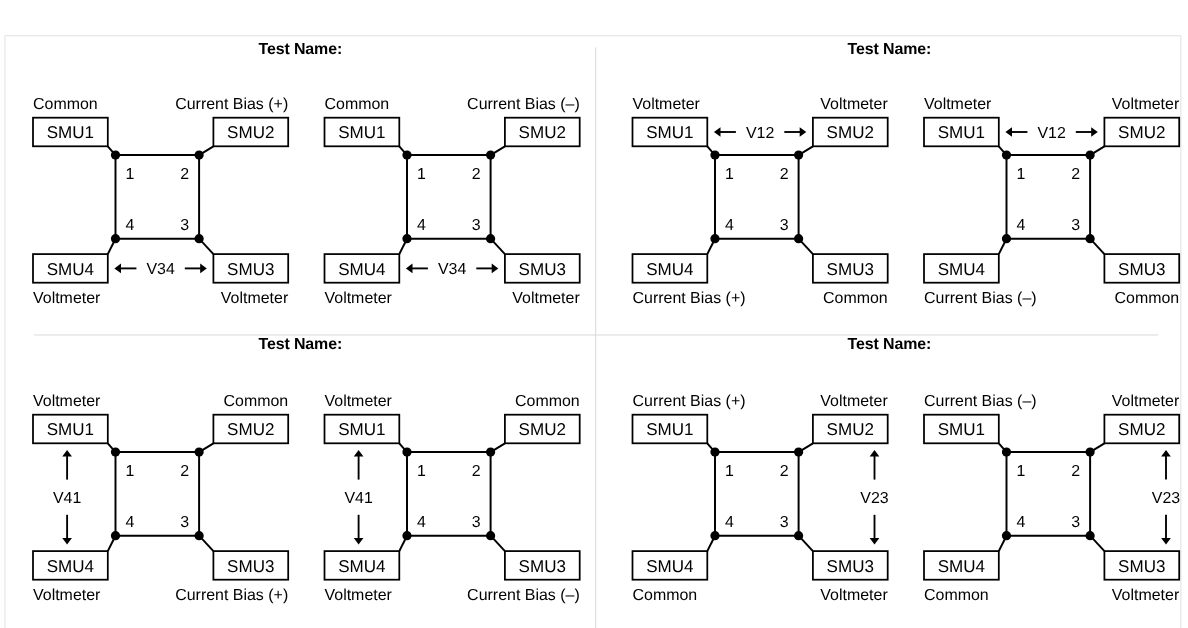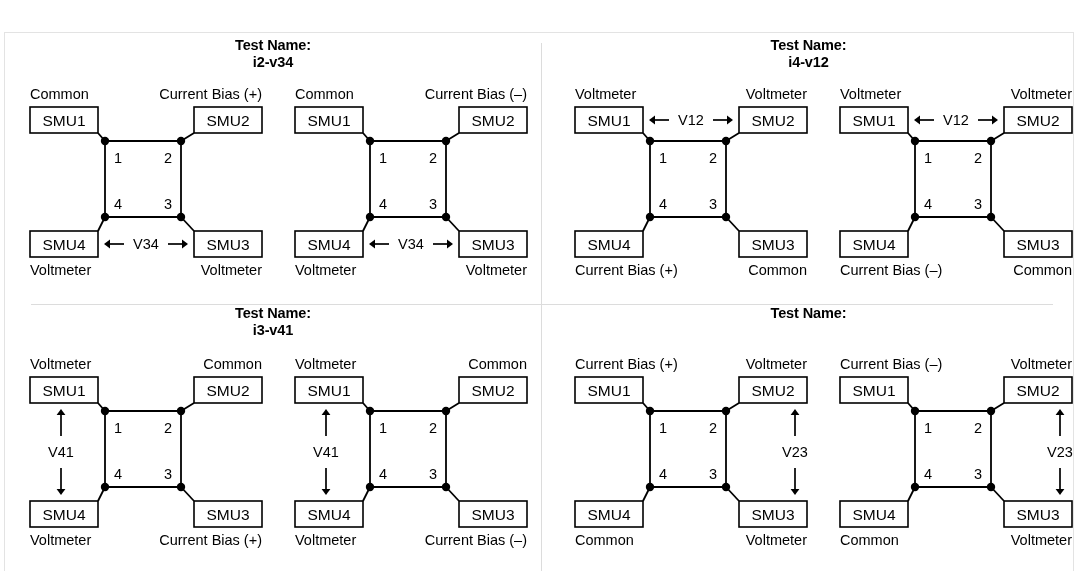--- a/index.html
+++ b/index.html
@@ -56,21 +56,20 @@
 </head>
 <body>
 
 <div id="panel">
   <div class="divider-v" style="left:536px;"></div>
   <div class="divider-h" style="top:271px;"></div>
 
   <div class="quad" style="left:0px;top:4px;width:536px;height:267px;">
       <div class="qtitle">
         <div>Test Name:</div>
-        <div>i2-v34</div>
       </div>
       <svg class="diag" width="260" height="215" style="left: 22px; top: 42px;">
         <g>
           <line x1="78" y1="62" x2="154" y2="62" stroke="#000000" stroke-width="1.8" stroke-linecap="butt"></line>
           <line x1="154" y1="62" x2="154" y2="138" stroke="#000000" stroke-width="1.8" stroke-linecap="butt"></line>
           <line x1="154" y1="138" x2="78" y2="138" stroke="#000000" stroke-width="1.8" stroke-linecap="butt"></line>
           <line x1="78" y1="138" x2="78" y2="62" stroke="#000000" stroke-width="1.8" stroke-linecap="butt"></line>
           <line x1="71" y1="54" x2="78" y2="62" stroke="#000000" stroke-width="1.8" stroke-linecap="butt"></line>
           <line x1="167" y1="54" x2="154" y2="62" stroke="#000000" stroke-width="1.8" stroke-linecap="butt"></line>
           <line x1="167" y1="152" x2="154" y2="138" stroke="#000000" stroke-width="1.8" stroke-linecap="butt"></line>
@@ -136,21 +135,20 @@
           <line x1="141" y1="165" x2="156" y2="165" stroke="#000000" stroke-width="1.7" stroke-linecap="butt"></line>
           <polygon points="77,165 83,160.6 83,169.4" fill="#000000"></polygon>
           <polygon points="161,165 155,160.6 155,169.4" fill="#000000"></polygon>
           <text x="119" y="170.4" class="t-volt" text-anchor="middle">V34</text>
         </g>
       </svg>
     </div>
   <div class="quad" style="left:537px;top:4px;width:533px;height:267px;">
       <div class="qtitle">
         <div>Test Name:</div>
-        <div>i4-v12</div>
       </div>
       <svg class="diag" width="260" height="215" style="left: 30px; top: 42px;">
         <g>
           <line x1="78" y1="62" x2="154" y2="62" stroke="#000000" stroke-width="1.8" stroke-linecap="butt"></line>
           <line x1="154" y1="62" x2="154" y2="138" stroke="#000000" stroke-width="1.8" stroke-linecap="butt"></line>
           <line x1="154" y1="138" x2="78" y2="138" stroke="#000000" stroke-width="1.8" stroke-linecap="butt"></line>
           <line x1="78" y1="138" x2="78" y2="62" stroke="#000000" stroke-width="1.8" stroke-linecap="butt"></line>
           <line x1="71" y1="54" x2="78" y2="62" stroke="#000000" stroke-width="1.8" stroke-linecap="butt"></line>
           <line x1="167" y1="54" x2="154" y2="62" stroke="#000000" stroke-width="1.8" stroke-linecap="butt"></line>
           <line x1="167" y1="152" x2="154" y2="138" stroke="#000000" stroke-width="1.8" stroke-linecap="butt"></line>
@@ -216,21 +214,20 @@
           <line x1="141" y1="41" x2="156" y2="41" stroke="#000000" stroke-width="1.7" stroke-linecap="butt"></line>
           <polygon points="77,41 83,36.6 83,45.4" fill="#000000"></polygon>
           <polygon points="161,41 155,36.6 155,45.4" fill="#000000"></polygon>
           <text x="119" y="46.4" class="t-volt" text-anchor="middle">V12</text>
         </g>
       </svg>
     </div>
   <div class="quad" style="left:0px;top:272px;width:536px;height:291px;">
       <div class="qtitle">
         <div>Test Name:</div>
-        <div>i3-v41</div>
       </div>
       <svg class="diag" width="260" height="215" style="left: 22px; top: 44px;">
         <g>
           <line x1="78" y1="62" x2="154" y2="62" stroke="#000000" stroke-width="1.8" stroke-linecap="butt"></line>
           <line x1="154" y1="62" x2="154" y2="138" stroke="#000000" stroke-width="1.8" stroke-linecap="butt"></line>
           <line x1="154" y1="138" x2="78" y2="138" stroke="#000000" stroke-width="1.8" stroke-linecap="butt"></line>
           <line x1="78" y1="138" x2="78" y2="62" stroke="#000000" stroke-width="1.8" stroke-linecap="butt"></line>
           <line x1="71" y1="54" x2="78" y2="62" stroke="#000000" stroke-width="1.8" stroke-linecap="butt"></line>
           <line x1="167" y1="54" x2="154" y2="62" stroke="#000000" stroke-width="1.8" stroke-linecap="butt"></line>
           <line x1="167" y1="152" x2="154" y2="138" stroke="#000000" stroke-width="1.8" stroke-linecap="butt"></line>

